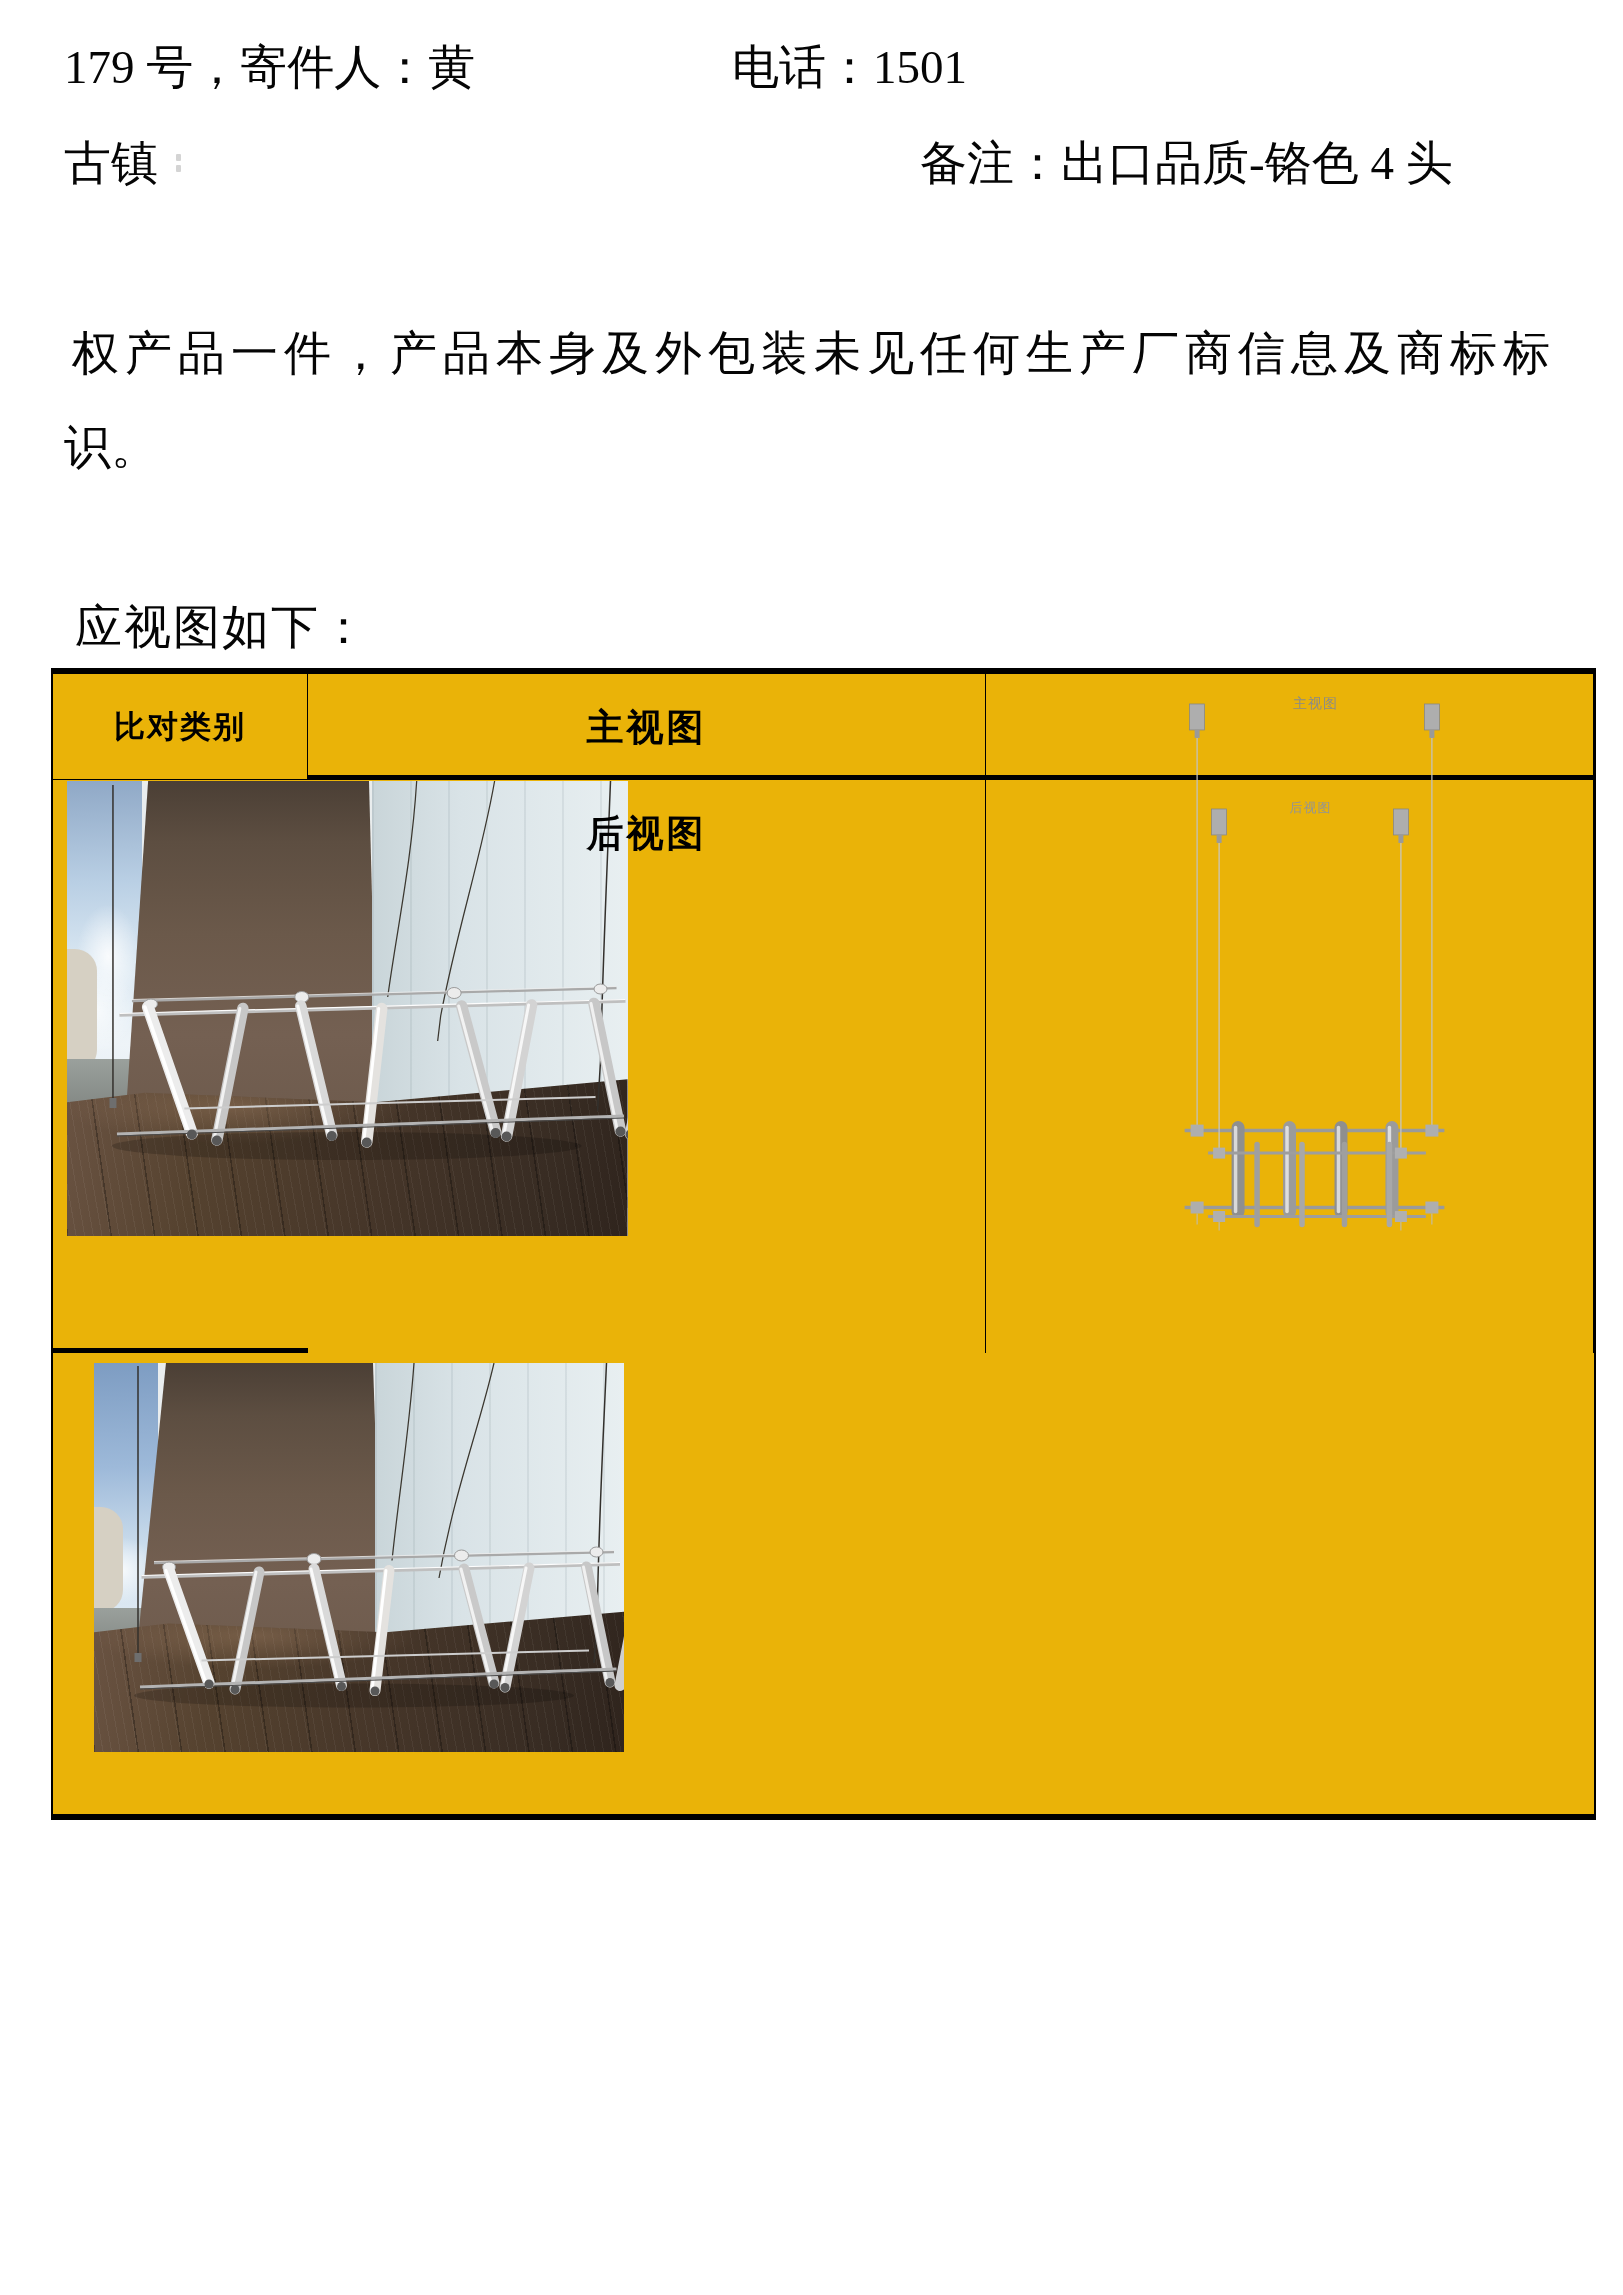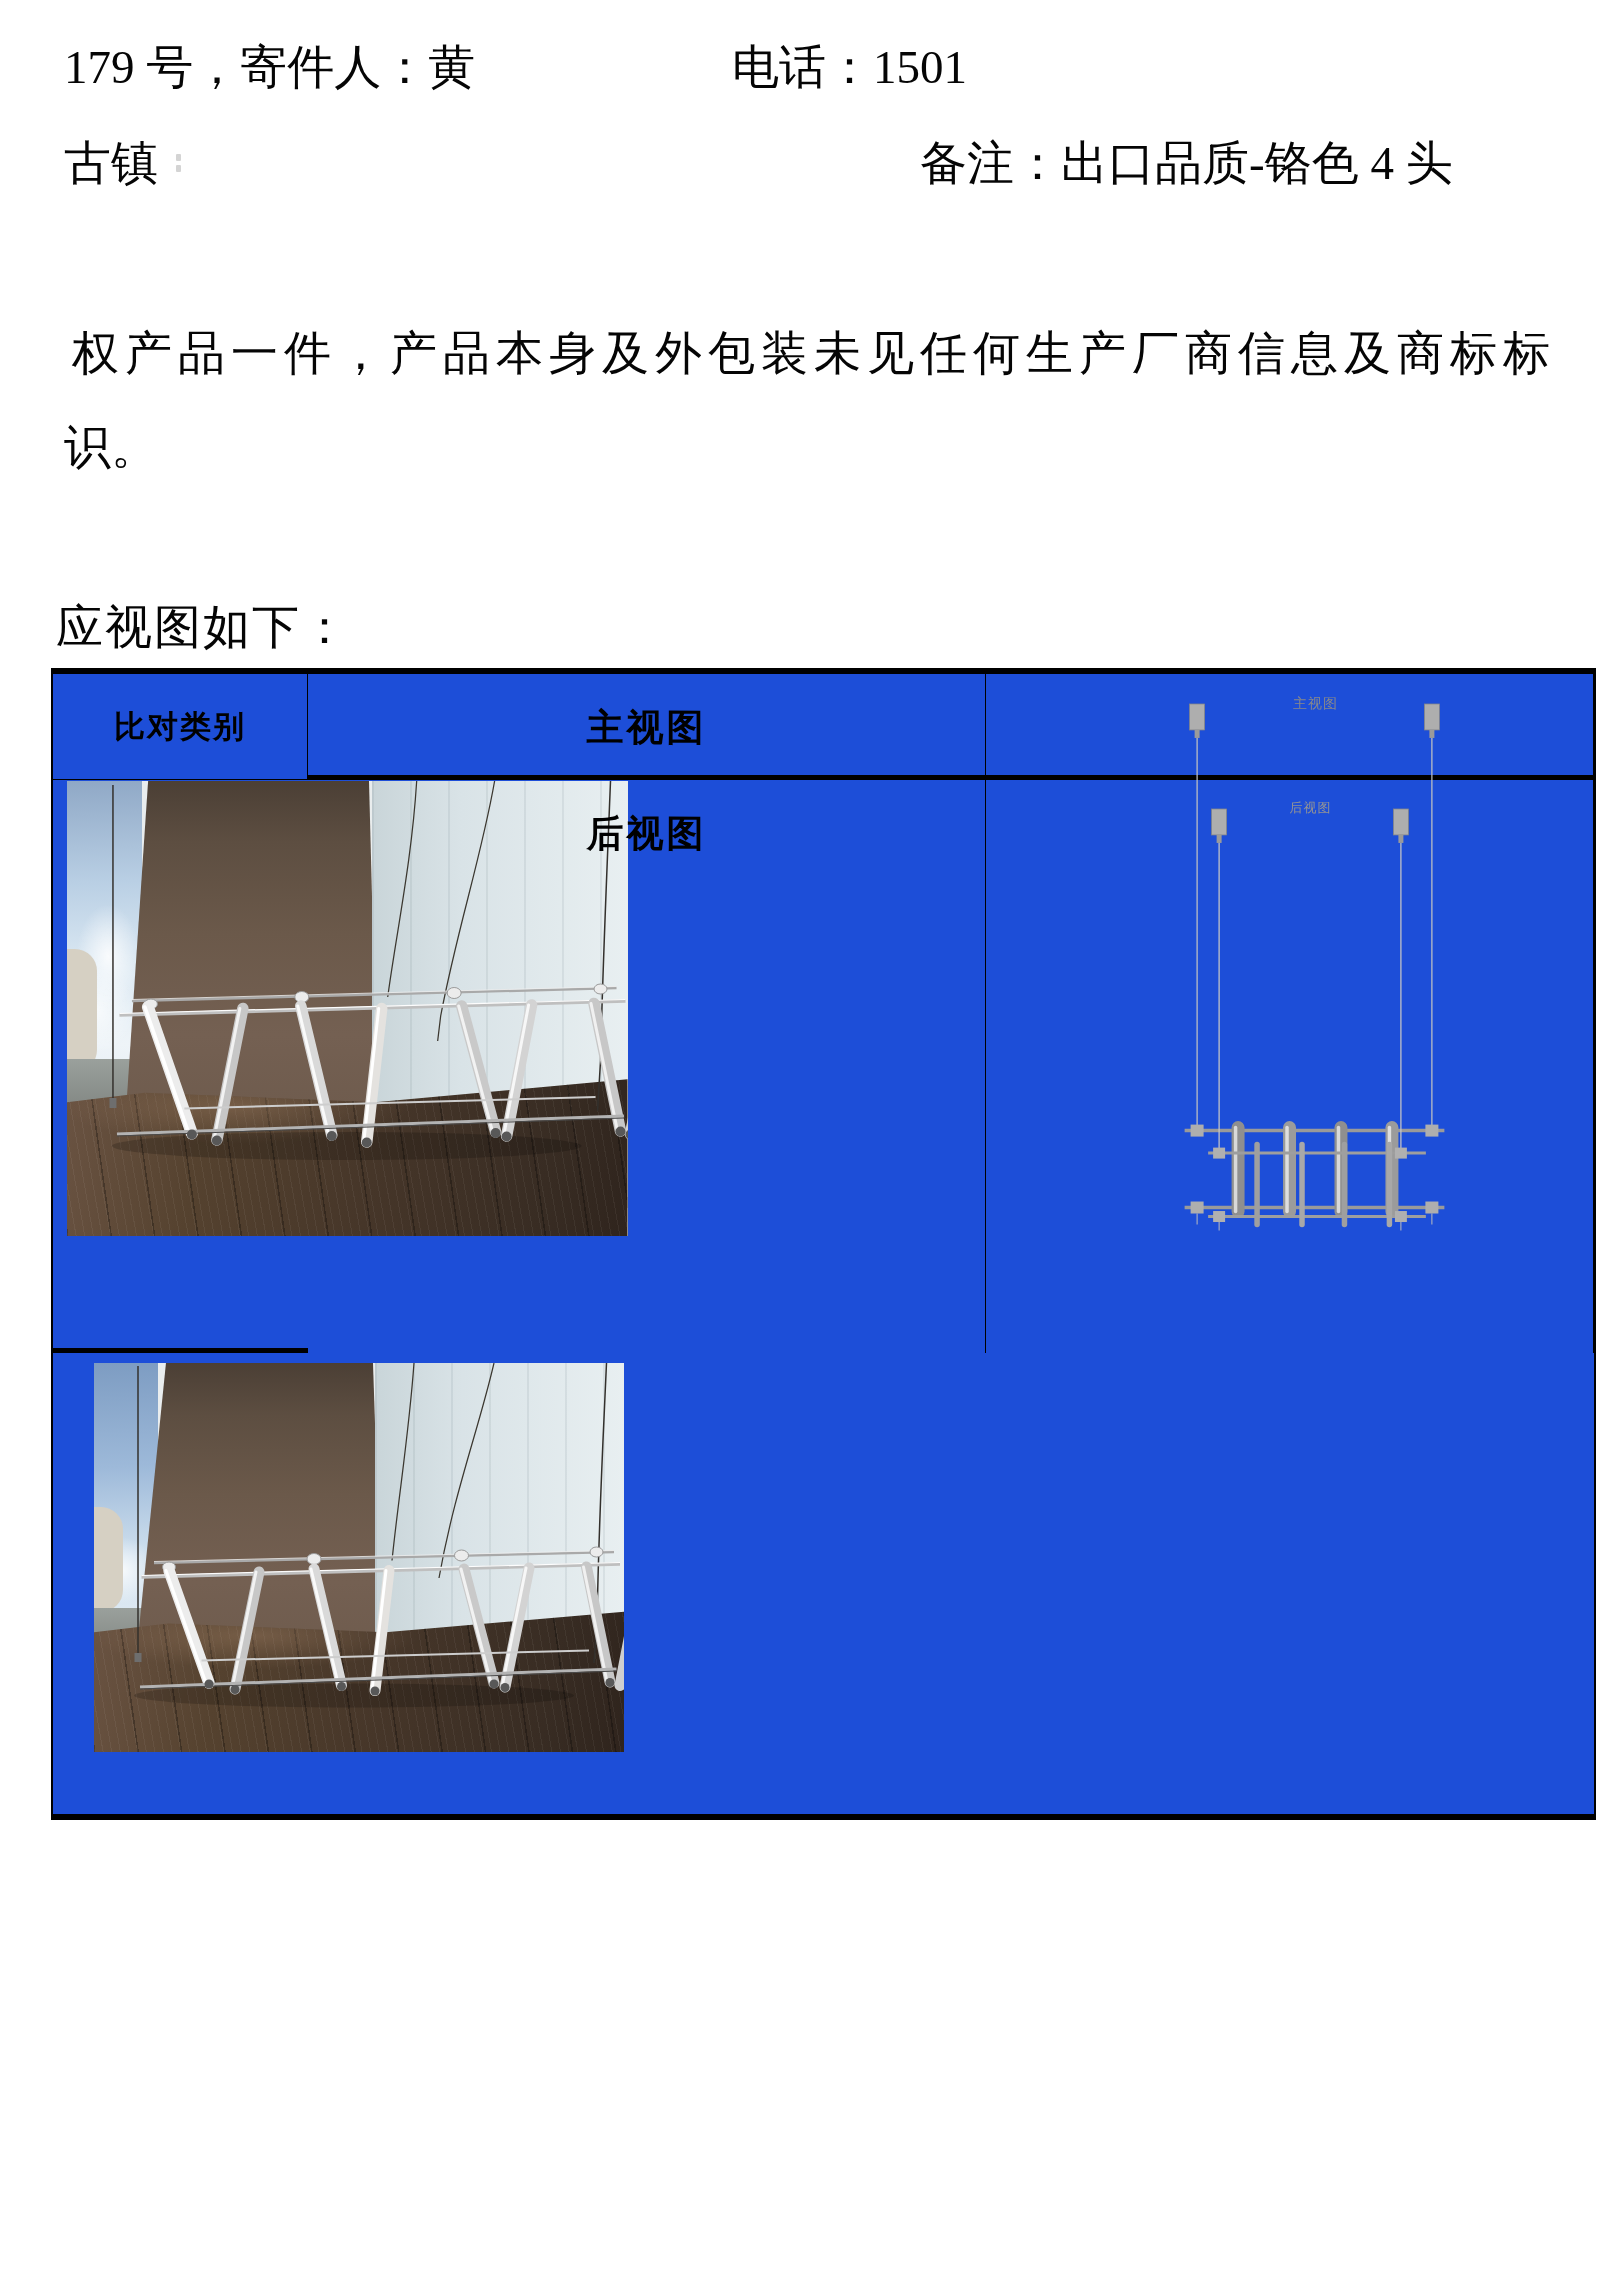--- a/index.html
+++ b/index.html
@@ -30,21 +30,21 @@
   .faint-mark i{
     display:block;width:5px;height:7px;background:#d4d4d4;margin:4px 0;border-radius:1px;
   }
   
   .cmp-table{
     position:absolute;left:51px;top:668px;width:1545px;height:1152px;
     border:2px solid #000;border-top-width:6px;border-bottom-width:6px;
     display:grid;
     grid-template-columns:255px 678px 1fr;
     grid-template-rows:106px 573px 1fr;
-    background:#1d4ed8;
+    background:#eab308;
   }
   .cell{position:relative;border-right:1.5px solid #000;border-bottom:1.5px solid #000;}
   .cell.last-col{border-right:none;}
   .cell.row1{border-bottom-width:5px;}
   .cell.row2{border-bottom:none;}
   .cell.hdr{display:flex;align-items:center;justify-content:center;
     font-size:31px;font-weight:bold;letter-spacing:2px;}
   .row-label{
     position:absolute;top:29px;left:0;width:100%;text-align:center;
     font-size:37px;font-weight:bold;letter-spacing:3px;
@@ -104,21 +104,21 @@
 
   <div class="tline" style="left:64px;top:136px;">古镇</div>
   <div class="faint-mark">
       <i></i>
       <i></i>
     </div>
   <div class="tline" style="left:920px;top:136px;">备注：出口品质-铬色 4 头</div>
 
   <div class="tline ls12" style="left:64px;top:326px;width:1500px;">权产品一件，产品本身及外包装未见任何生产厂商信息及商标标</div>
   <div class="tline" style="left:64px;top:420px;">识。</div>
-  <div class="tline ls4" style="left:56px;top:600px;">应视图如下：</div>
+  <div class="tline ls4" style="left:75px;top:600px;">应视图如下：</div>
 
   <div class="cmp-table">
 
     <div class="cell hdr">比对类别</div>
 
     <div class="cell row1">
       <div class="row-label">主视图</div>
     </div>
 
     <div class="cell row1">

